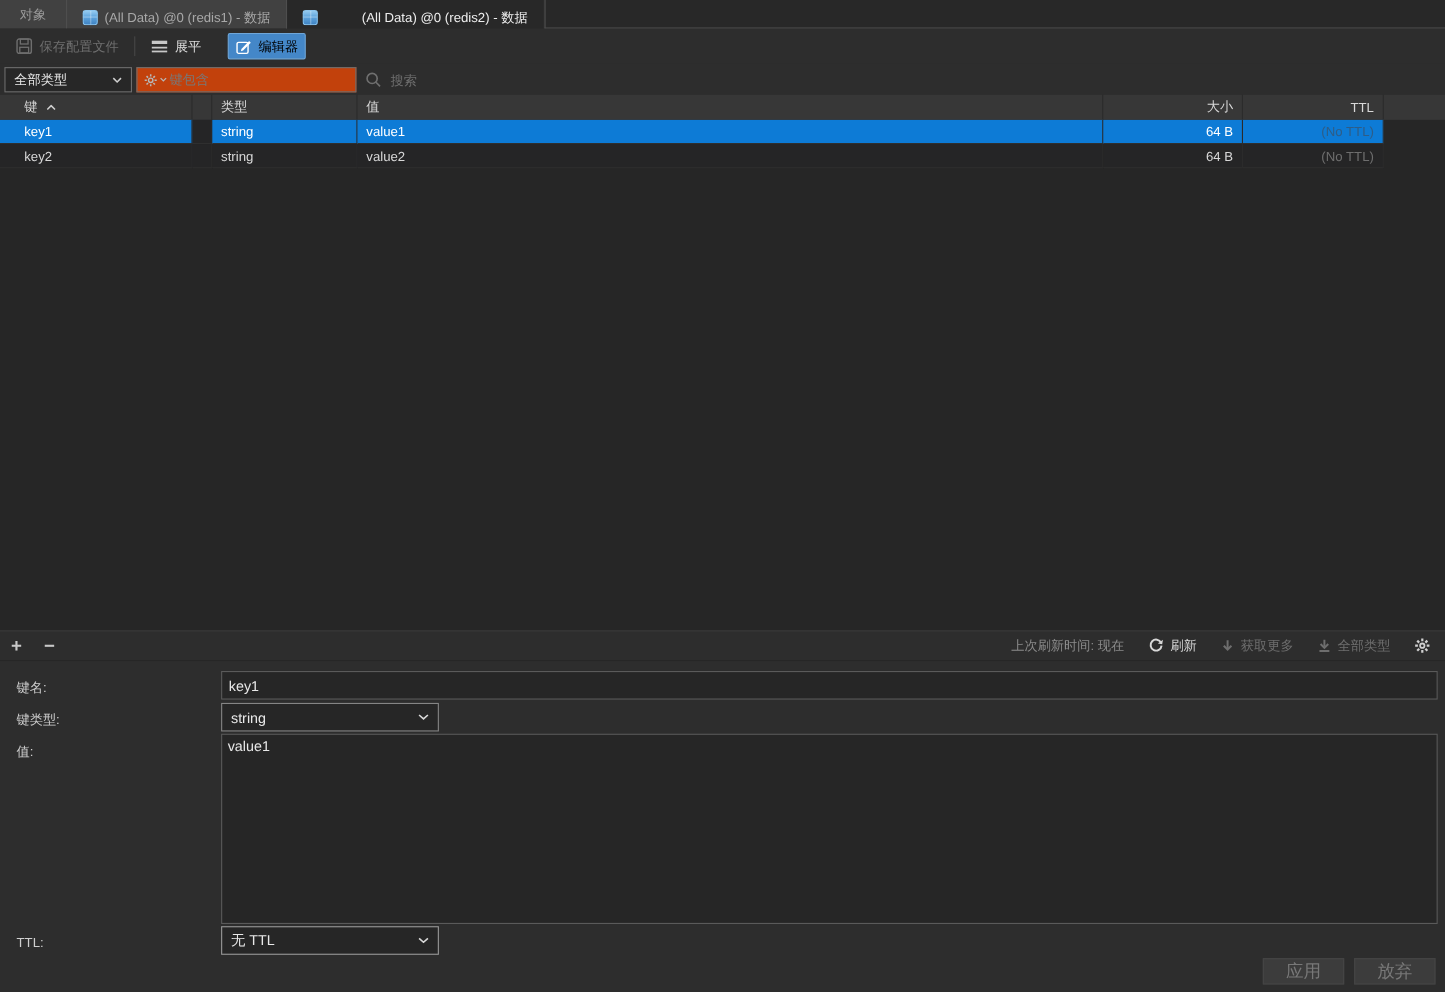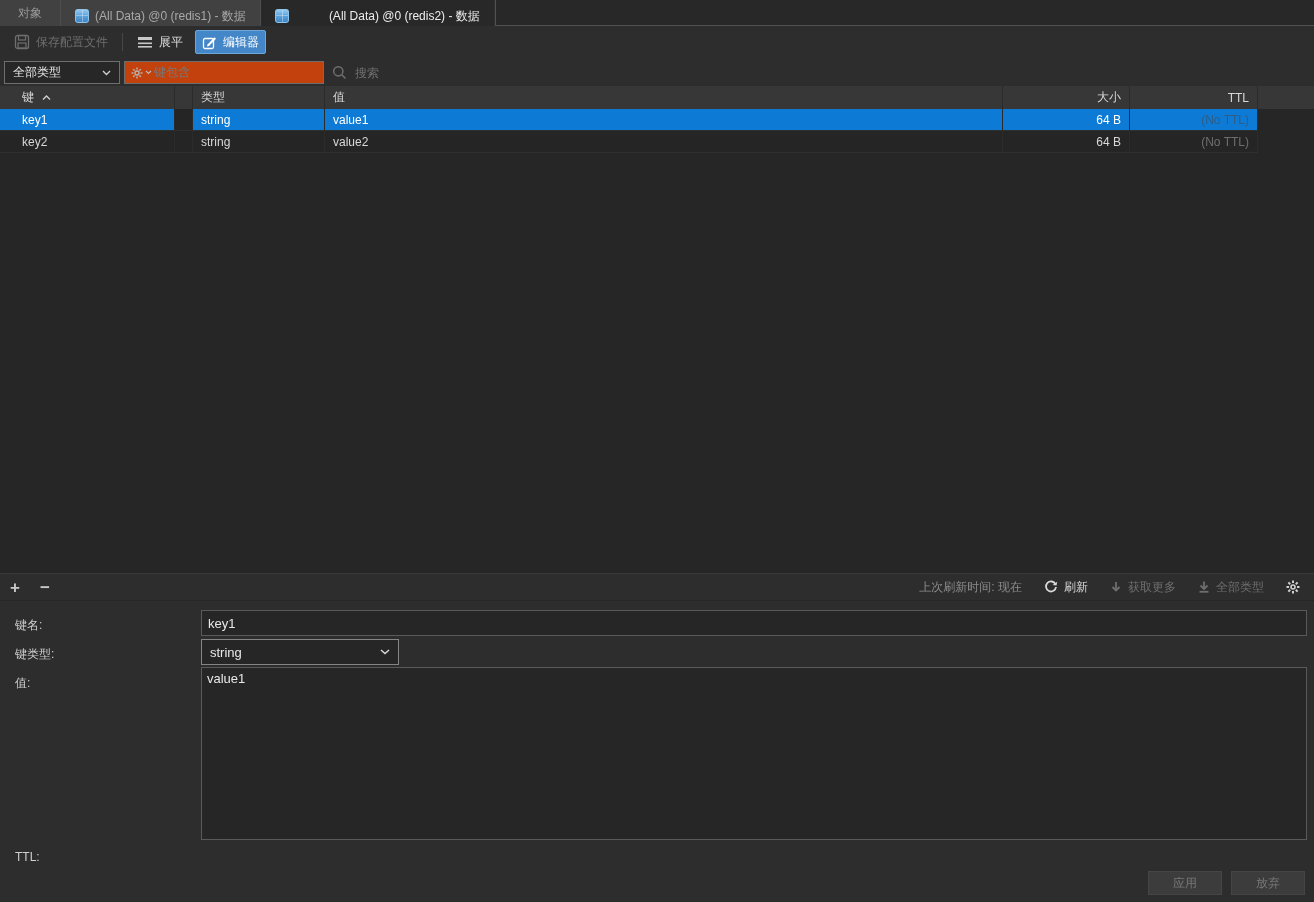--- a/index.html
+++ b/index.html
@@ -23,21 +23,21 @@
               linear-gradient(#ffffff55,#ffffff55) 7px 0/1px 14px no-repeat,
               linear-gradient(180deg,#9fd1f2 0%,#5fa5dd 45%,#3c7fc0 100%);
             box-shadow:inset 0 0 0 1px #8cc4ec; }
 
   
   .toolbar { position:absolute; left:0; top:26px; width:1314px; height:32px; background:#2d2d2d; display:flex; align-items:center; }
   .tool-item { display:flex; align-items:center; gap:6px; padding:0 6px; height:24px; border-radius:2px; }
   .tool-item.disabled { color:#6e6e6e; }
   .tool-item.normal { color:#dcdcdc; }
   .tool-sep { width:1px; height:18px; background:#474747; margin:0 8px; }
-  .tool-item.accent { background:#4487c8; border:1px solid #6fa6d8; color:#ffffff; margin-left:6px;justify-content:flex-end; }
+  .tool-item.accent { background:#4487c8; border:1px solid #6fa6d8; color:#000000; margin-left:18px;justify-content:flex-end; }
   .icon-svg { display:inline-block; vertical-align:middle; }
 
   
   .filterbar { position:absolute; left:0; top:58px; width:1314px; height:28px; background:#2d2d2d; display:flex; align-items:center; }
   .type-select { position:absolute; left:4px; top:3px; width:116px; height:23px; background:#272727;
                  border:1px solid #6e6e6e; color:#e8e8e8; display:flex; align-items:center;
                  padding:0 8px; justify-content:space-between; }
   .key-filter { position:absolute; left:124px; top:3px; width:200px; height:23px; background:#c2410c;
                 border:1px solid #6e6e6e; display:flex; align-items:center; padding:0 6px; gap:2px;font-family:Liberation Serif, serif; }
   .key-filter input { flex:1; background:transparent; border:none; outline:none; color:#cfcfcf; font-size:12px; font-family:inherit; }
@@ -75,21 +75,21 @@
   
   .editor { position:absolute; left:0; top:601px; width:1314px; height:301px; background:#2d2d2d; }
   .ed-label { position:absolute; left:15px; color:#cfcfcf; font-size:12px; }
   .ed-input { position:absolute; left:201px; background:#262626; border:1px solid #5a5a5a; color:#e8e8e8;
               font-size:13px; font-family:inherit; padding:0 6px; outline:none; }
   .ed-select { position:absolute; left:201px; width:198px; height:26px; background:#262626; color:#e8e8e8;
                display:flex; align-items:center; justify-content:space-between; padding:0 8px; font-size:13px; }
   .ed-textarea { position:absolute; left:201px; background:#262626; border:1px solid #5a5a5a; color:#e8e8e8;
                  font-size:13px; font-family:inherit; padding:3px 5px; outline:none; resize:none; }
   .ed-btn { position:absolute; width:74px; height:24px; background:#3c3c3c; border:1px solid #454545;
-            color:#787878; font-size:12px; display:flex; align-items:center; justify-content:center; }
+            color:#787878; font-size:16px; display:flex; align-items:center; justify-content:center; }
   .chev { color:#cfcfcf; }
 </style>
 </head>
 <body>
 
 <div id="app">
 
   <div class="tabbar">
     <div class="tab first">
       <span>对象</span>
@@ -289,18 +289,24 @@
       <span>string</span>
       <svg class="chev" width="10" height="6" viewBox="0 0 10 6">
           <polyline points="1,1 5,4.6 9,1" fill="none" stroke="#d8d8d8" stroke-width="1.5"></polyline>
         </svg>
     </div>
 
     <div class="ed-label" style="top:74px;">值:</div>
     <textarea class="ed-textarea" style="top: 66px; width: 1106px; height: 173px;">value1</textarea>
 
     <div class="ed-label" style="top:249px;">TTL:</div>
+    <div class="ed-select" style="top:241px; border:1px solid #9a9a9a;">
+      <span>无 TTL</span>
+      <svg class="chev" width="10" height="6" viewBox="0 0 10 6">
+          <polyline points="1,1 5,4.6 9,1" fill="none" stroke="#d8d8d8" stroke-width="1.5"></polyline>
+        </svg>
+    </div>
 
     <div class="ed-btn" style="left:1148px; top:270px;">应用</div>
     <div class="ed-btn" style="left:1231px; top:270px;">放弃</div>
   </div>
 
 </div>
 
 </body></html>

